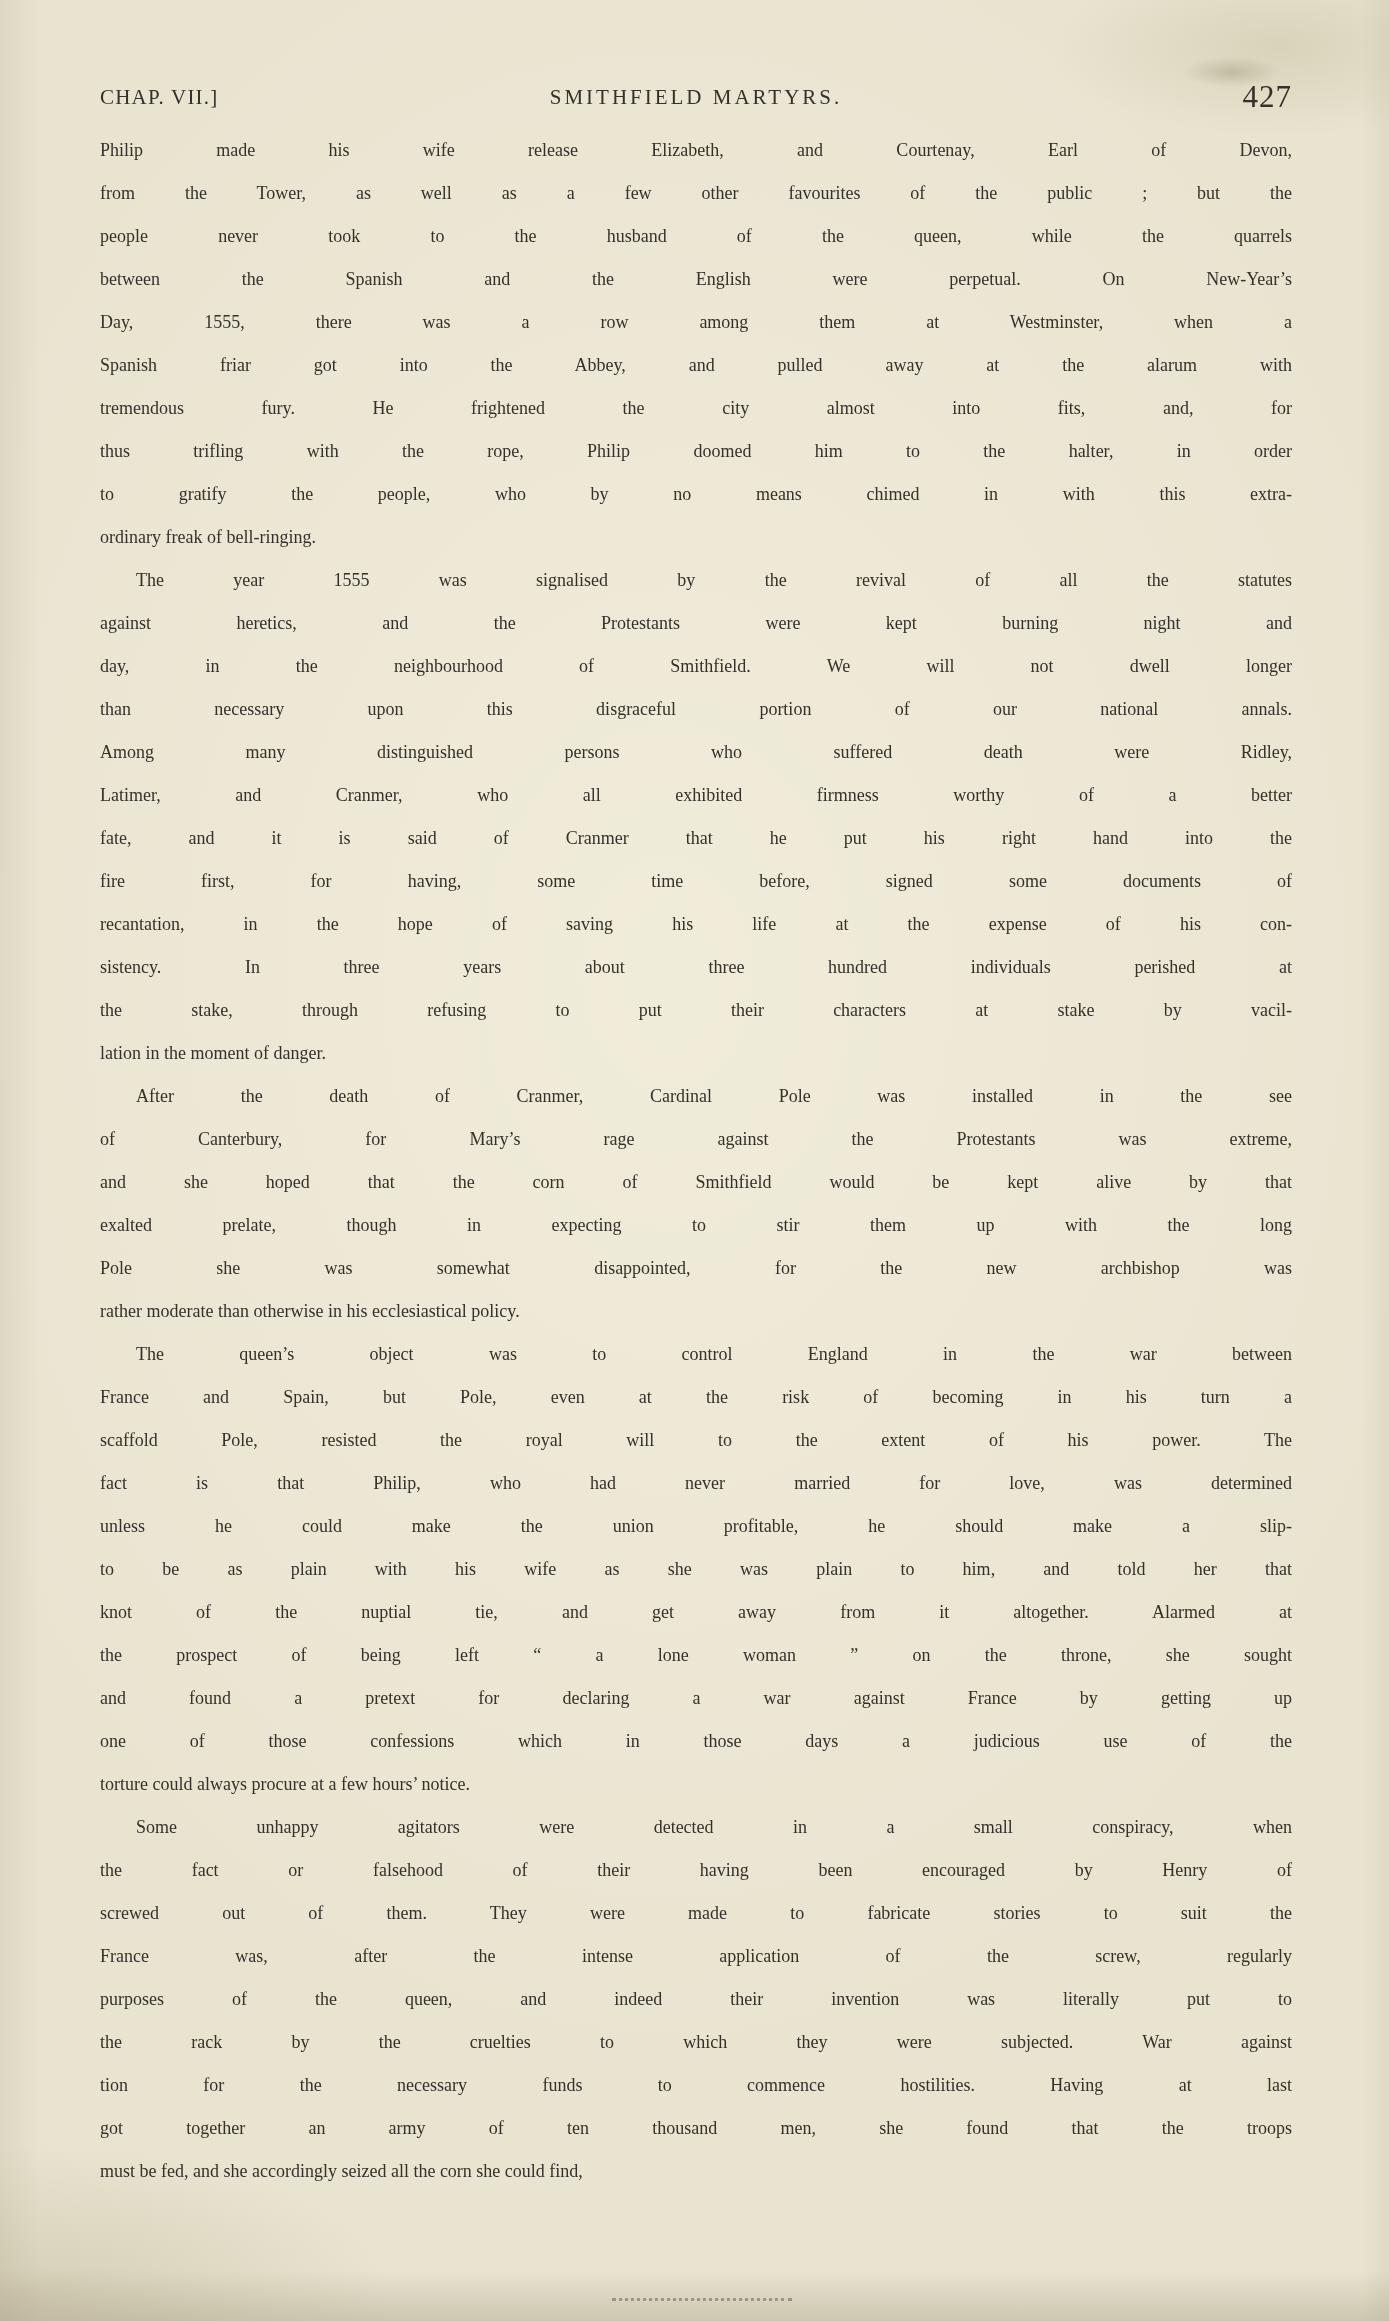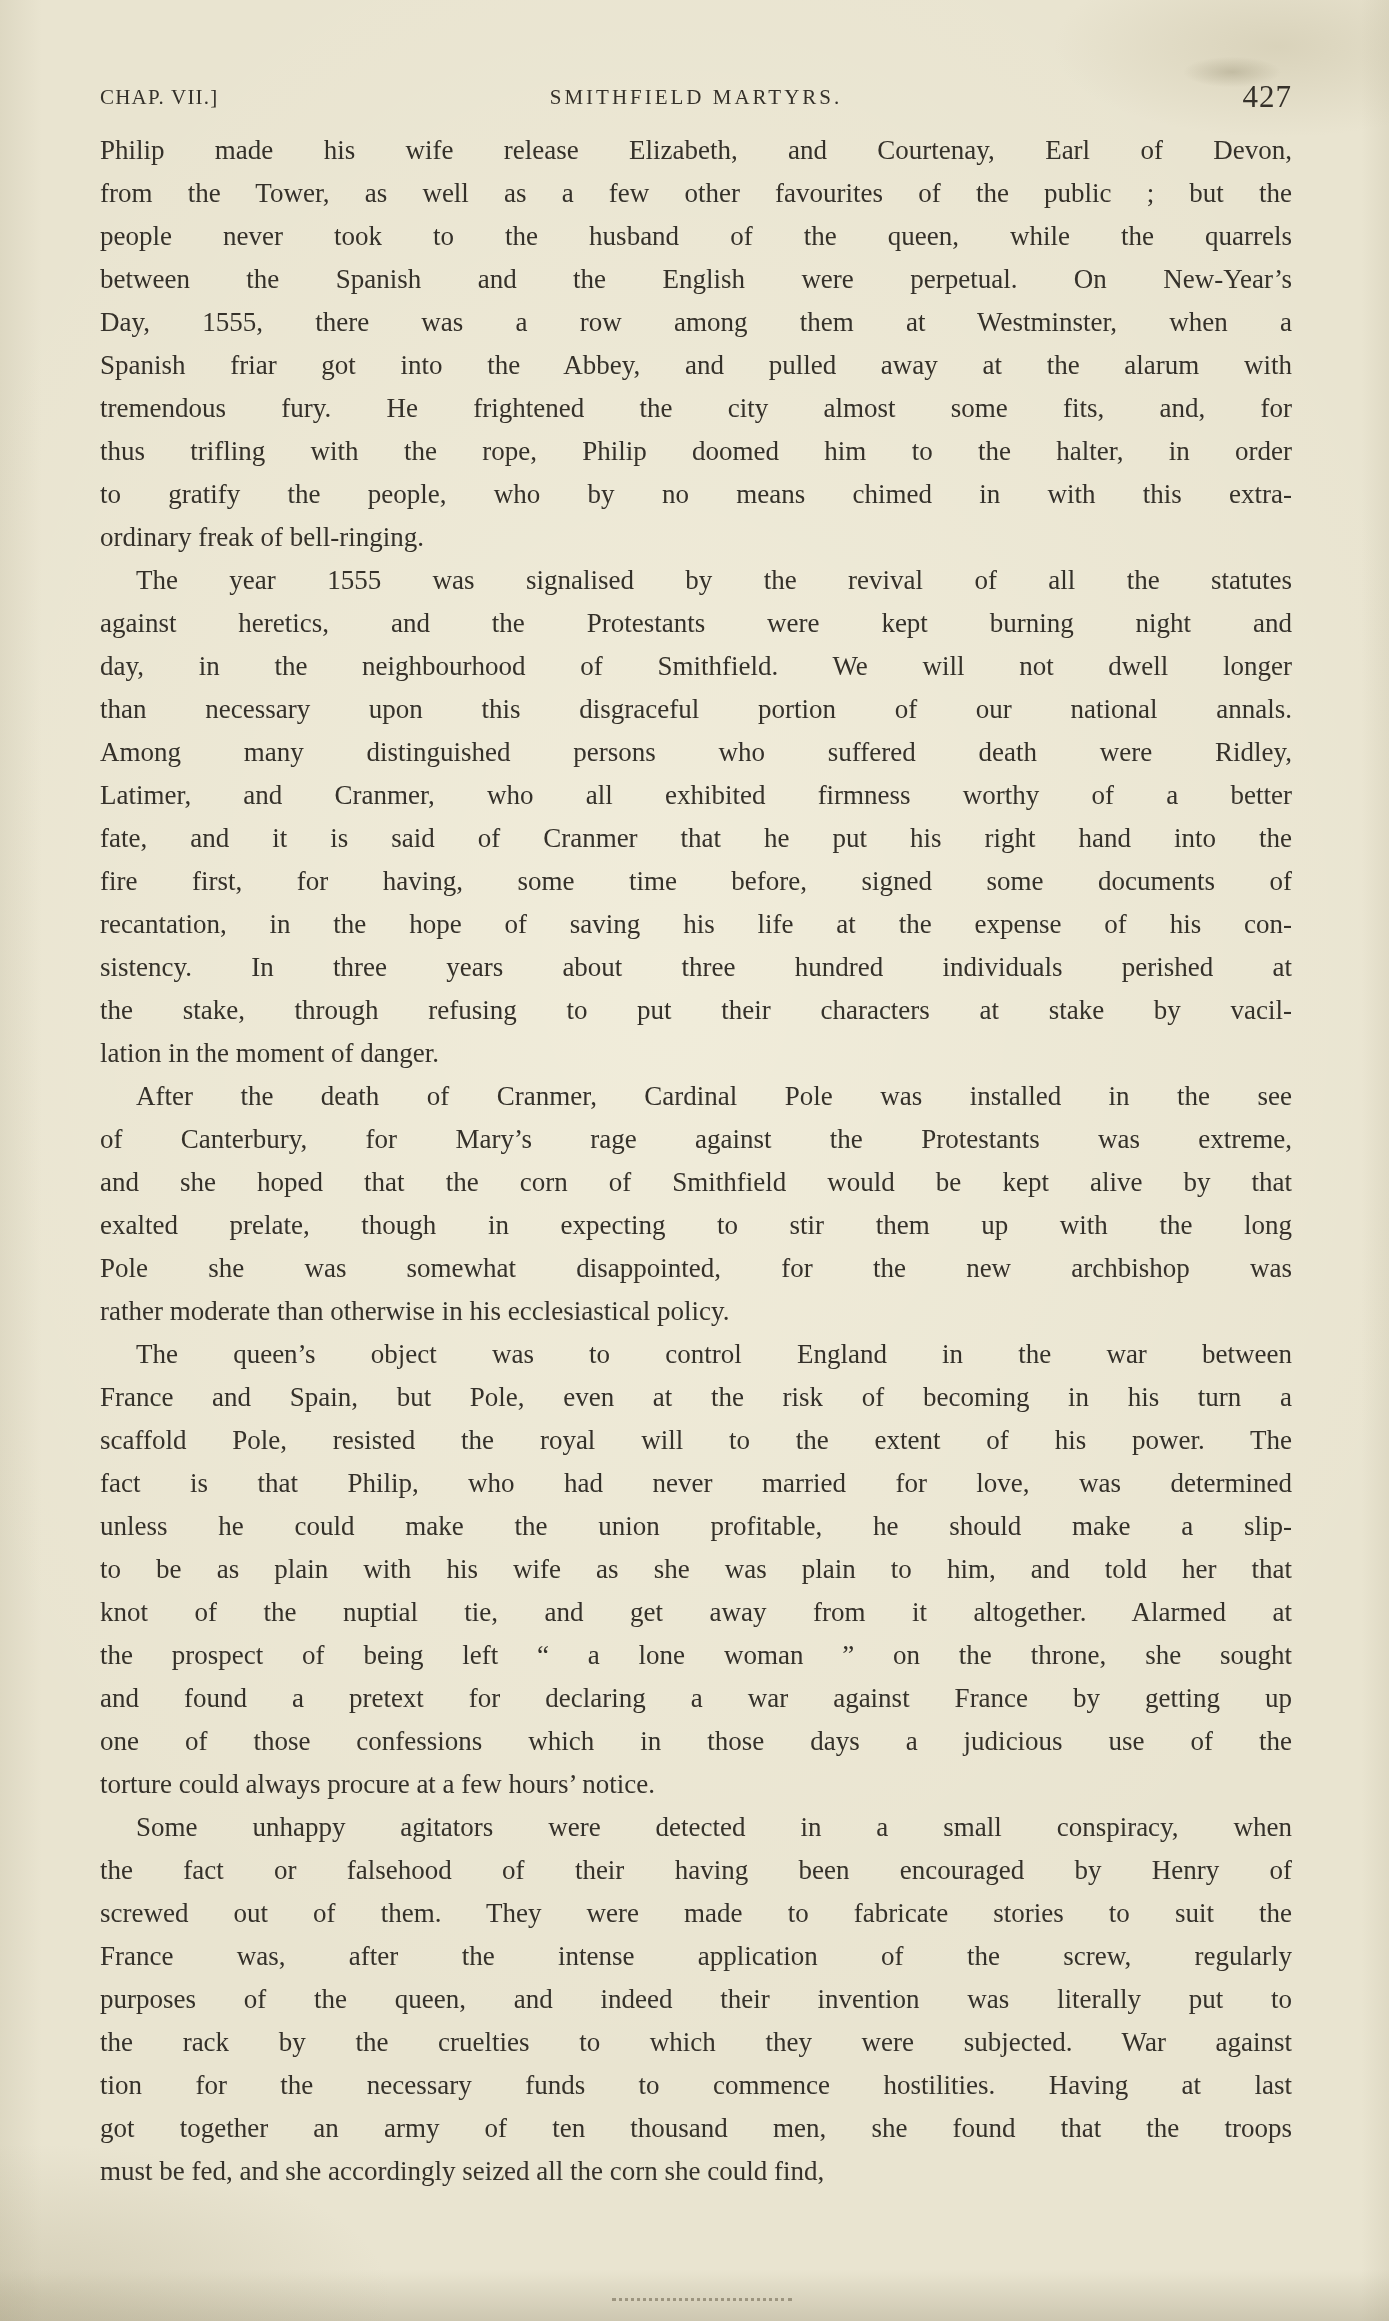--- a/index.html
+++ b/index.html
@@ -29,21 +29,21 @@
   .title {
     position: absolute; left: 50%; transform: translateX(-50%); bottom: 2px;
     font-size: 21px; letter-spacing: 3px;
   }
   .pagenum {
     position: absolute; right: 0; bottom: -3px;
     font-size: 31px; letter-spacing: 1px; margin-left: 20px;
   }
   .body-text {
     position: absolute; top: 129px; left: 100px; right: 97px;
-    font-size: 27px; line-height: 43px;
+    font-size: 18px; line-height: 43px;
   }
   .para { margin: 0; }
   .line { text-align: left; }
   .line.just { text-align: justify; text-align-last: justify; }
   .line.indent { padding-left: 36px; }
   .artifact {
     position: absolute; left: 612px; top: 2298px; width: 180px; height: 0;
     border-top: 3px dotted rgba(95,88,66,0.5);
   }
 </style>
@@ -57,21 +57,21 @@
 </div>
 
 <div class="body-text">
     <div class="para">
       <div class="line just">Philip made his wife release Elizabeth, and Courtenay, Earl of Devon,</div>
       <div class="line just">from the Tower, as well as a few other favourites of the public ; but the</div>
       <div class="line just">people never took to the husband of the queen, while the quarrels</div>
       <div class="line just">between the Spanish and the English were perpetual. On New-Year’s</div>
       <div class="line just">Day, 1555, there was a row among them at Westminster, when a</div>
       <div class="line just">Spanish friar got into the Abbey, and pulled away at the alarum with</div>
-      <div class="line just">tremendous fury. He frightened the city almost some fits, and, for</div>
+      <div class="line just">tremendous fury. He frightened the city almost into fits, and, for</div>
       <div class="line just">thus trifling with the rope, Philip doomed him to the halter, in order</div>
       <div class="line just">to gratify the people, who by no means chimed in with this extra-</div>
       <div class="line">ordinary freak of bell-ringing.</div>
     </div>
     <div class="para">
       <div class="line just indent">The year 1555 was signalised by the revival of all the statutes</div>
       <div class="line just">against heretics, and the Protestants were kept burning night and</div>
       <div class="line just">day, in the neighbourhood of Smithfield. We will not dwell longer</div>
       <div class="line just">than necessary upon this disgraceful portion of our national annals.</div>
       <div class="line just">Among many distinguished persons who suffered death were Ridley,</div>

